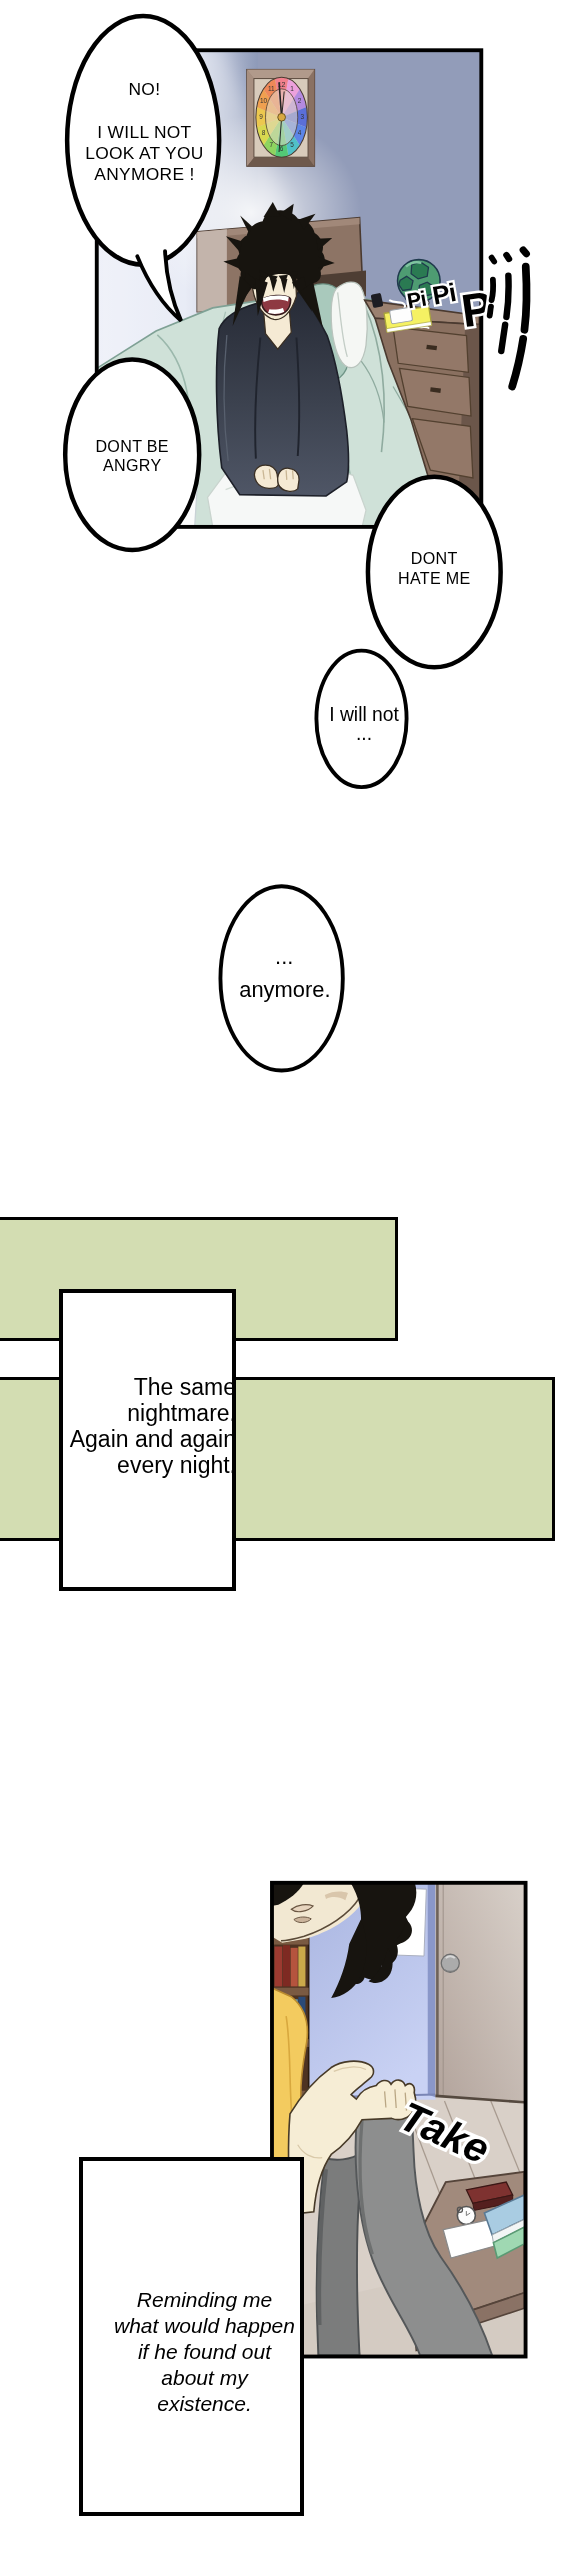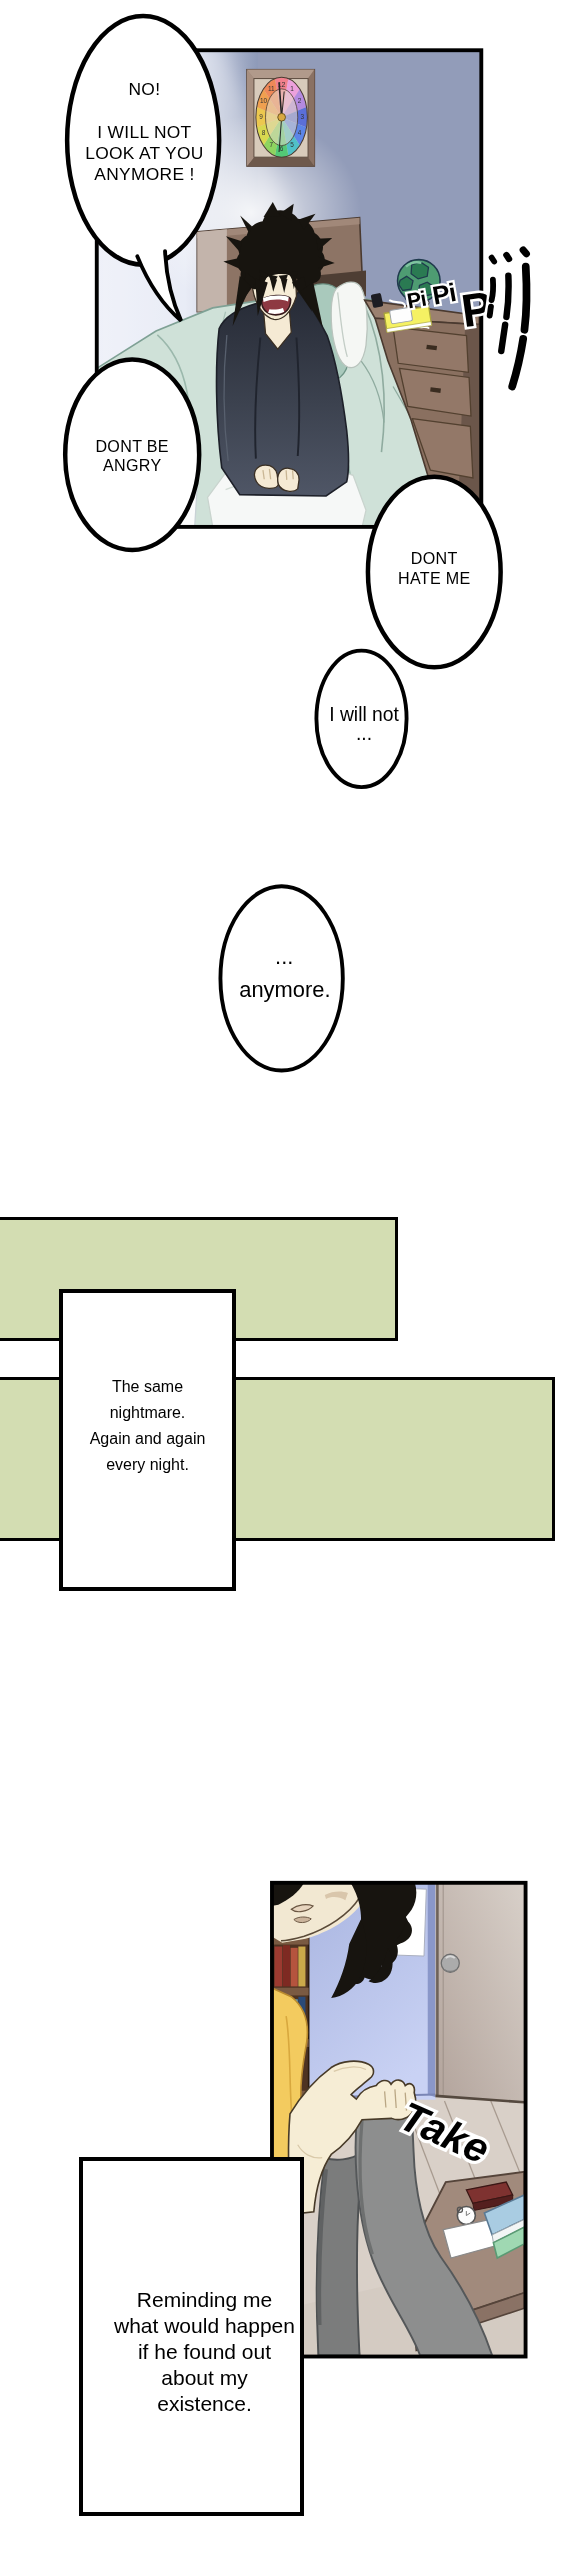--- a/index.html
+++ b/index.html
@@ -264,21 +264,21 @@
 </g>
 
 </svg>
 
 <div class="abs" style="left:-6.4px;top:1217px;width:404px;height:124px;box-sizing:border-box;border:3.9px solid #000;background:#d3ddb2;"></div>
 
 <div class="abs" style="left:-6.4px;top:1377px;width:561px;height:164px;box-sizing:border-box;border:3.9px solid #000;background:#d3ddb2;"></div>
 
 <div class="abs" style="left:59px;top:1289px;width:177px;height:302px;box-sizing:border-box;border:4.5px solid #000;background:#fff;"></div>
 
-<div class="abs" style="left:59px;top:1374px;width:177px;text-align:center;font-size:16px;line-height:26px;color:#000;">The same<br>nightmare.<br>Again and again<br>every night.</div>
+<div class="abs" style="left:59px;top:1374px;width:177px;text-align:right;font-size:23px;line-height:26px;color:#000;">The same<br>nightmare.<br>Again and again<br>every night.</div>
 
 <svg class="abs" style="left:0;top:1868px" width="580" height="708" viewBox="0 2900 900 1100">
 <defs>
 <clipPath id="p2clip">
         <rect x="422" y="2923" width="394" height="736"></rect>
       </clipPath>
 <linearGradient id="bluewall" x1="0" y1="0" x2="0.7" y2="1">
   <stop offset="0" stop-color="#a6b2de"></stop>
         <stop offset="1" stop-color="#c9d2f4"></stop>
 </linearGradient>
@@ -399,14 +399,14 @@
   </g>
 </g>
 
 <rect x="422" y="2923" width="394" height="736" fill="none" stroke="#000000" stroke-width="6"></rect>
 
 <text x="616" y="3302" font-size="64" font-weight="bold" transform="rotate(24 616 3302)" fill="#000" stroke="#ffffff" stroke-width="10" paint-order="stroke" font-family="'Liberation Sans',sans-serif" font-style="italic">Take</text>
 </svg>
 
 <div class="abs" style="left:79px;top:2157px;width:225px;height:359px;box-sizing:border-box;border:4.5px solid #000;background:#fff;"></div>
 
-<div class="abs" style="left:79px;top:2287px;width:251px;text-align:center;font-size:21px;line-height:26px;color:#000;">Reminding me<br>what would happen<br>if he found out<br>about my<br>existence.</div>
+<div class="abs" style="left:79px;top:2287px;width:251px;text-align:center;font-size:21px;line-height:26px;color:#000;font-style:italic;">Reminding me<br>what would happen<br>if he found out<br>about my<br>existence.</div>
 
 
 </body></html>

